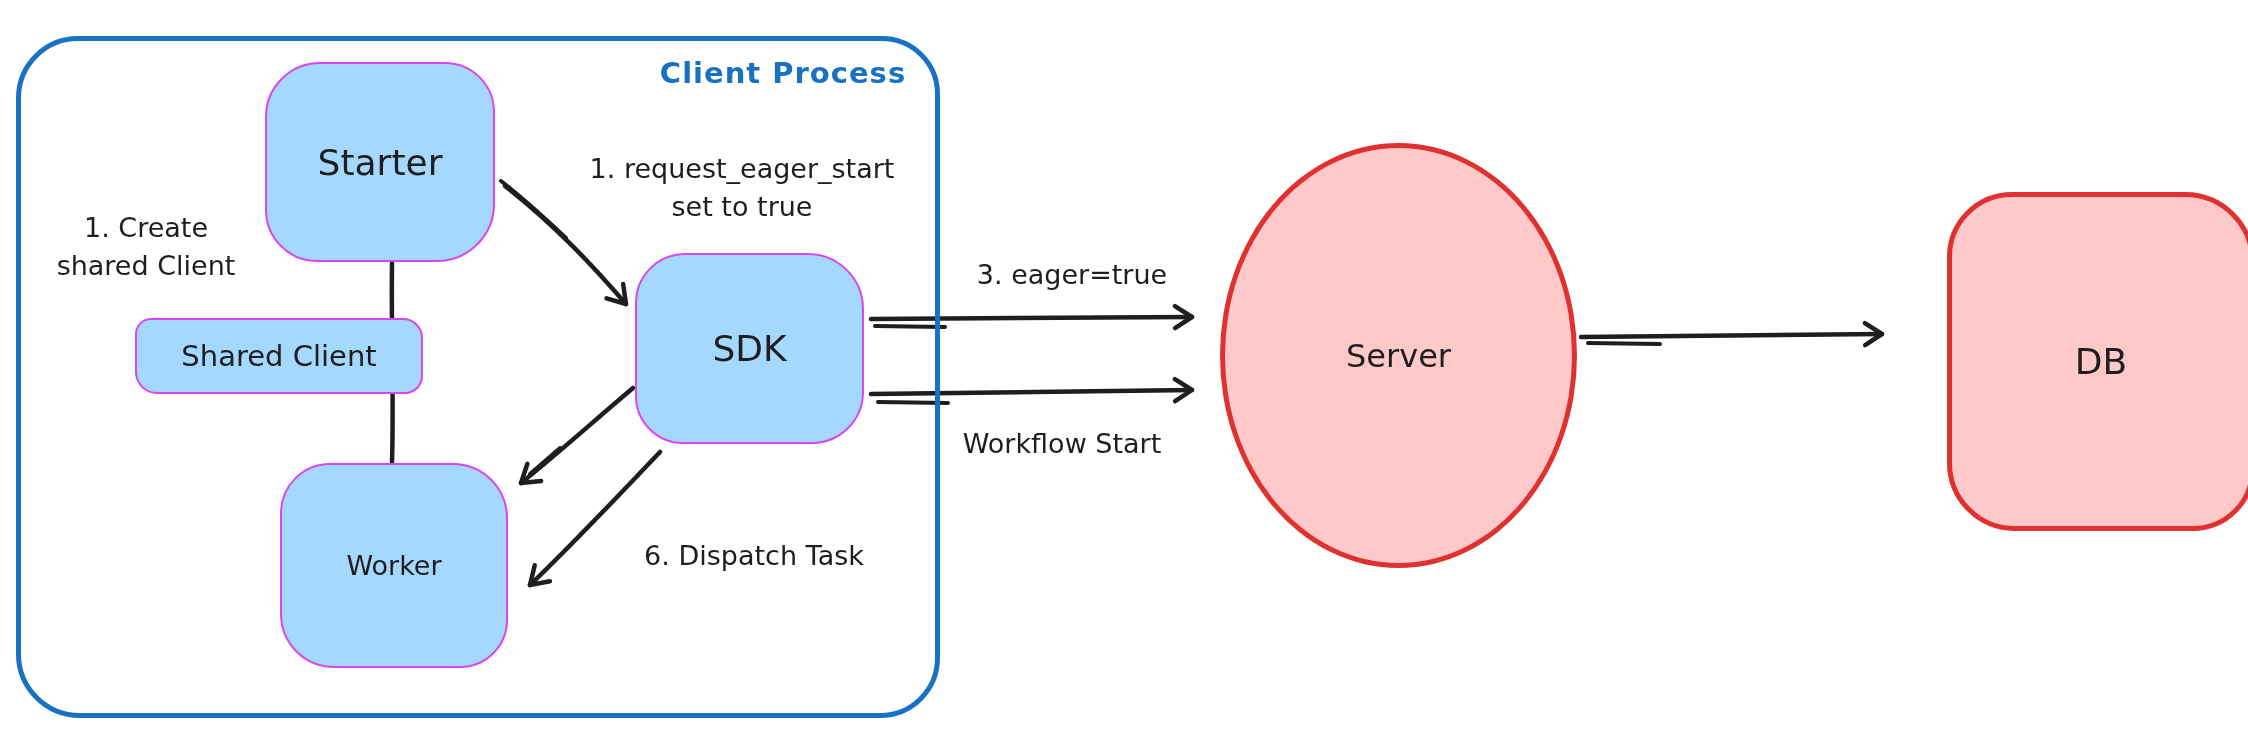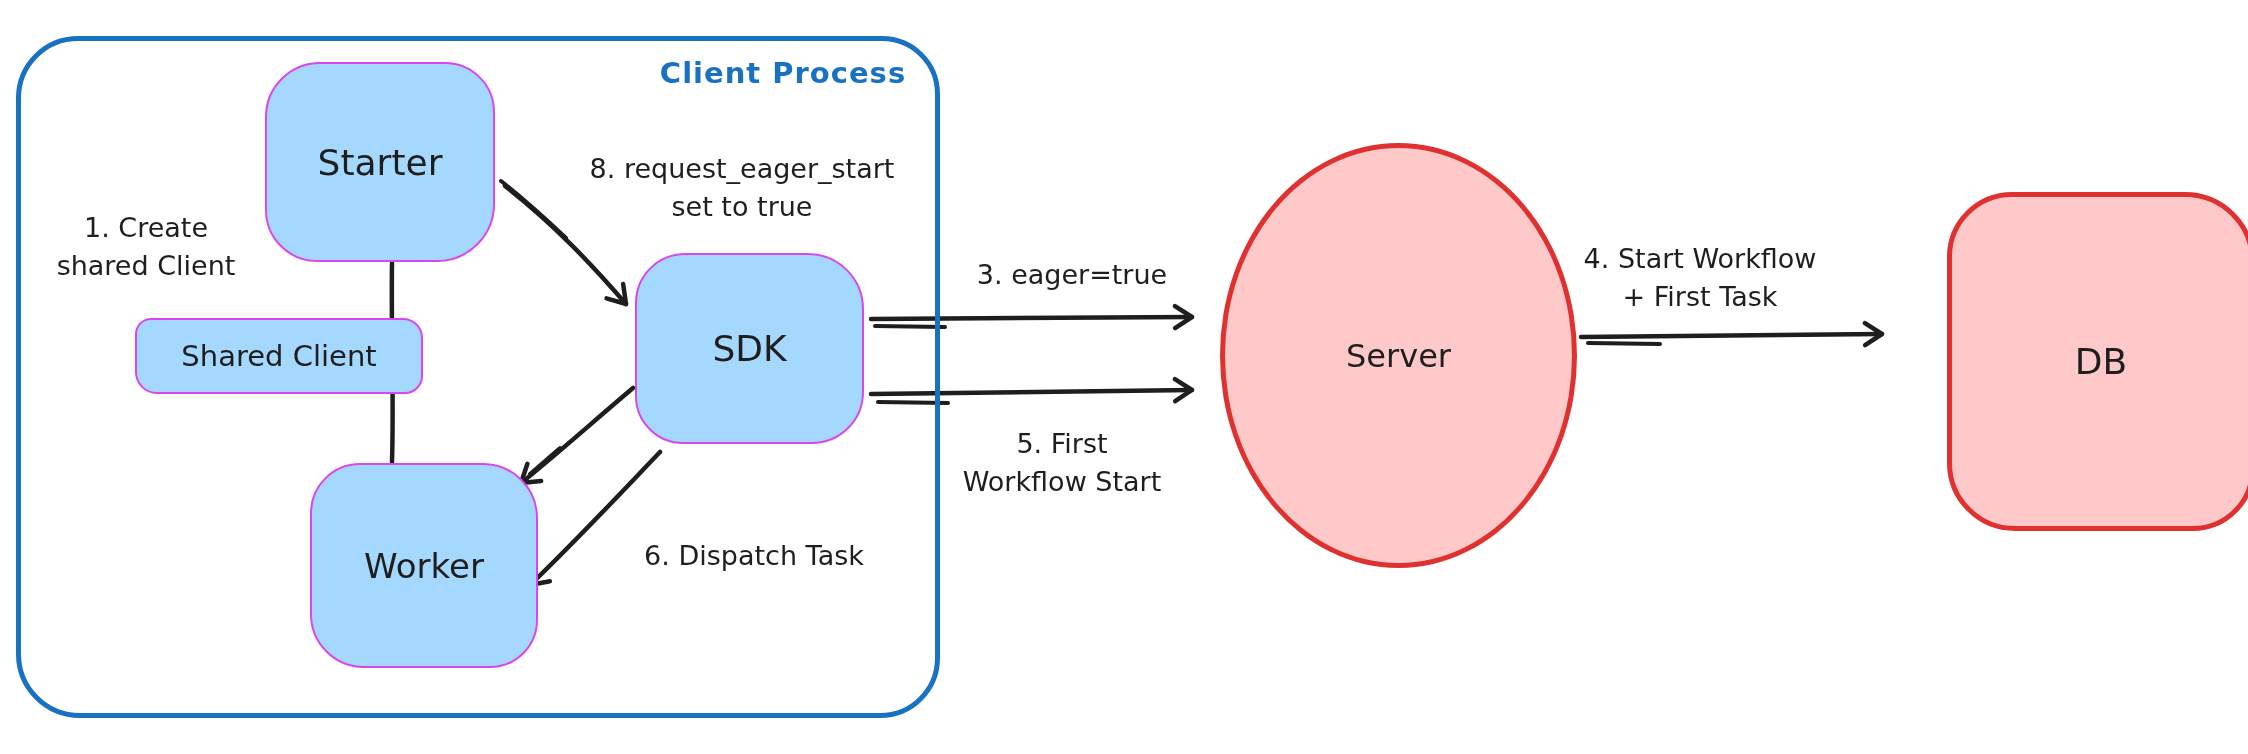--- a/index.html
+++ b/index.html
@@ -27,21 +27,21 @@
   }
   .node{
     position:absolute;box-sizing:border-box;
     display:flex;align-items:center;justify-content:center;
     text-align:center;white-space:nowrap;
   }
   .node.blue{background:#a5d8ff;border:2px solid #d946ef;}
   .node.red{background:#ffc9c9;border:5px solid #e03131;}
   .node-starter{left:265px;top:62px;width:230px;height:200px;border-radius:55px 50px 58px 52px;font-size:36px;}
   .node-shared-client{left:135px;top:318px;width:288px;height:76px;border-radius:16px 20px 18px 22px;font-size:29px;}
-  .node-worker{left:280px;top:463px;width:228px;height:205px;border-radius:50px 55px 48px 54px;font-size:34px;margin-left:30px;}
+  .node-worker{left:280px;top:463px;width:228px;height:205px;border-radius:50px 55px 48px 54px;font-size:27px;}
   .node-sdk{left:635px;top:253px;width:229px;height:191px;border-radius:50px 56px 52px 48px;font-size:36px;}
   .node-server{left:1220px;top:143px;width:357px;height:425px;border-radius:50%;font-size:32px;}
   .node-db{left:1903px;top:192px;width:308px;height:339px;border-radius:65px 70px 62px 68px;font-size:36px;margin-left:44px;}
   .anno{
     position:absolute;transform:translateX(-50%);
     text-align:center;font-size:27px;line-height:38px;
     color:#1e1e1e;white-space:nowrap;
   }
   .anno-create-client{left:146px;top:209px;}
   .anno-request-eager{left:742px;top:150px;}
@@ -112,32 +112,27 @@
   <div class="node red node-db">
     <span>DB</span>
   </div>
 
   <div class="anno anno-create-client">
     <div>1. Create</div>
     <div>shared Client</div>
   </div>
 
   <div class="anno anno-request-eager">
-    <div>8. request_eager_start</div>
+    <div>1. request_eager_start</div>
     <div>set to true</div>
   </div>
 
 
   <div class="anno anno-eager-true">3. eager=true</div>
 
-  <div class="anno anno-start-workflow">
-    <div>4. Start Workflow</div>
-    <div>+ First Task</div>
-  </div>
 
   <div class="anno anno-first-task">
-    <div>5. First</div>
     <div>Workflow Start</div>
   </div>
 
   <div class="anno anno-dispatch-task">6. Dispatch Task</div>
 
 </div>
 
 </body></html>

